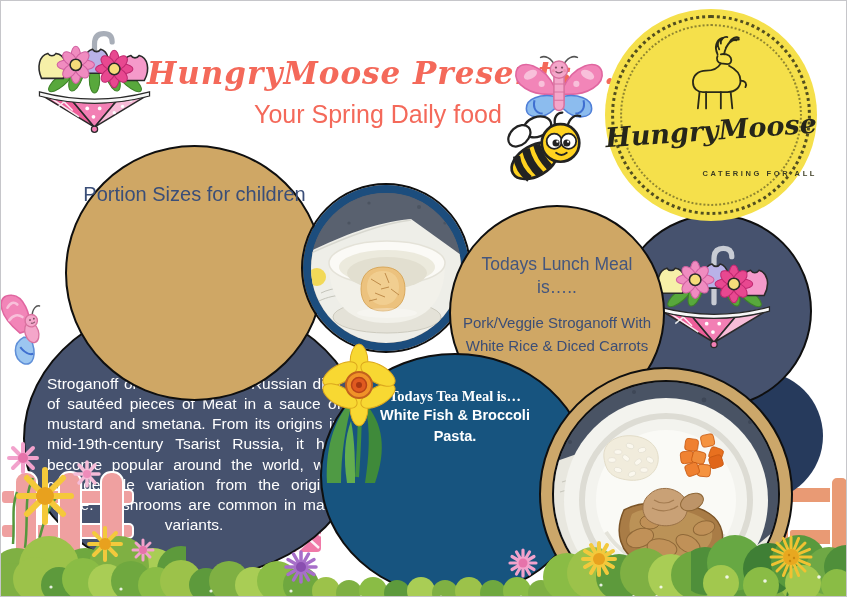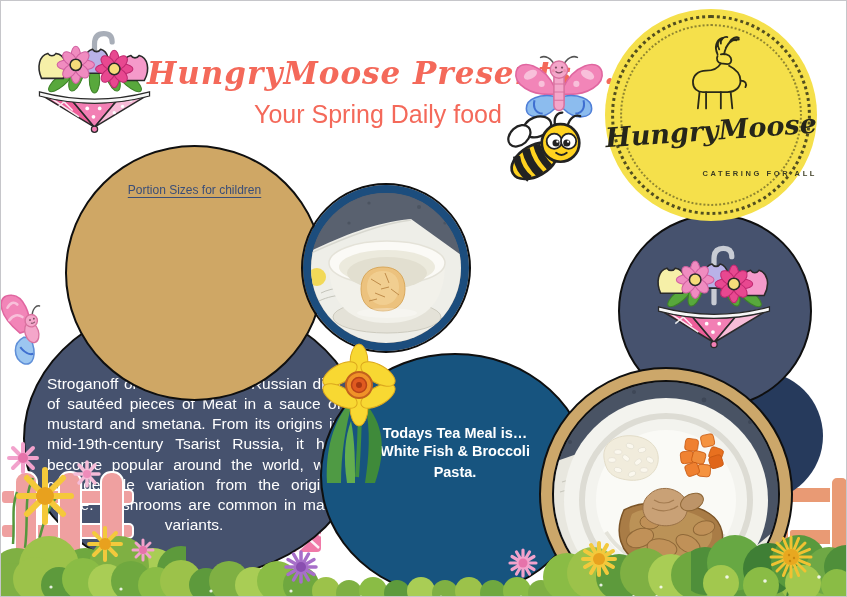--- a/index.html
+++ b/index.html
@@ -38,35 +38,35 @@
   .logo-tagline{left:0;top:160px;width:212px;text-align:right;font-size:7.5px;
     letter-spacing:2.6px;color:#3c3c22;font-weight:700;}
 
   .ellipse-strog{left:22px;top:297px;width:342px;height:281px;background:#46526e;
     border:2.5px solid #0f0f0f;border-radius:50%;box-sizing:border-box;}
   .strog-text{padding:74px 22px 0;color:#ffffff;font-size:15.5px;line-height:1.3;
     text-align:justify;text-align-last:center;}
 
   .circle-portion{left:64px;top:144px;width:255px;height:252px;background:#cfa765;
     border:2.5px solid #0f0f0f;border-radius:50%;text-align:center;box-sizing:content-box;}
-  .portion-heading{margin-top:36px;font-size:12px;color:#3a4e78;
-    text-decoration:underline;text-underline-offset:3px;}
+  .portion-heading{margin-top:36px;font-size:20px;color:#3a4e78;
+    text-underline-offset:3px;}
   .portion-body{margin:9px auto 0;width:210px;font-size:13.5px;line-height:1.34;color:#4a5c86;}
 
   .circle-cookie{left:302px;top:184px;width:150px;height:150px;border:8px solid #1c4d7d;
     outline:2.5px solid #0f0f0f;border-radius:50%;overflow:hidden;background:#59616f;}
 
   .circle-lunch{left:448px;top:204px;width:212px;height:212px;background:#cfa765;
     border:2.5px solid #0f0f0f;border-radius:50%;text-align:center;}
   .lunch-heading{margin-top:46px;font-size:17.5px;line-height:1.32;color:#44567e;}
   .lunch-body{margin:13px auto 0;width:204px;font-size:15px;line-height:1.5;color:#3c4e76;}
 
   .circle-tea{left:319px;top:352px;width:266px;height:241px;background:#17547f;
     border:2.5px solid #0f0f0f;border-radius:50%;text-align:center;color:#fff;font-weight:700;}
-  .tea-heading{margin-top:70px;font-size:14.5px;}
+  .tea-heading{margin-top:33px;font-size:14.5px;font-family:Liberation Serif, serif;}
   .tea-body{font-size:14.5px;line-height:1.45;}
 
   .circle-plate{left:538px;top:366px;width:250px;height:250px;background:#cca76a;
     border:2.5px solid #0f0f0f;border-radius:50%;}
   .plate-photo{position:absolute;left:11px;top:11px;right:11px;bottom:11px;
     border:2px solid #0f0f0f;border-radius:50%;overflow:hidden;background:#495364;}
 
   .cluster-left{left:0;top:415px;width:185px;height:182px;}
   .strip{left:0;top:538px;width:847px;height:59px;}
   .cluster-right{left:690px;top:518px;width:157px;height:79px;}
@@ -327,20 +327,30 @@
       <ellipse cx="76" cy="80" rx="40" ry="16" fill="#e2dfd0"></ellipse>
       <path d="M50,96 C50,82 58,74 72,74 C86,74 94,82 94,96 C94,110 86,118 72,118 C58,118 50,110 50,96 Z" fill="#ecc27e" stroke="#d8a85c" stroke-width="1"></path>
       <path d="M56,94 C56,84 62,78 72,78 C82,78 88,84 88,94 C88,104 82,112 72,112 C62,112 56,104 56,94 Z" fill="#f2d093" opacity=".85"></path>
       <g stroke="#bf8c4a" stroke-width="1" fill="none">
         <path d="M60,86 L70,92 M74,80 L78,90 M64,100 L74,104 M80,96 L88,102 M58,108 L66,106 M70,96 L78,94"></path>
       </g>
       <ellipse cx="76" cy="120" rx="30" ry="5" fill="#ffffff" opacity=".3"></ellipse>
     </svg>
   </div>
 
+  <div class="abs circle-lunch">
+    <div class="lunch-heading">
+      <div>Todays Lunch Meal</div>
+      <div>is…..</div>
+    </div>
+    <div class="lunch-body">
+      <div>Pork/Veggie Stroganoff With</div>
+      <div>White Rice &amp; Diced Carrots</div>
+    </div>
+  </div>
 
   <div class="abs circle-tea">
     <div class="tea-heading">Todays Tea Meal is…</div>
     <div class="tea-body">
       <div>White Fish &amp; Broccoli</div>
       <div>Pasta.</div>
     </div>
   </div>
 
   <div class="abs circle-plate">

